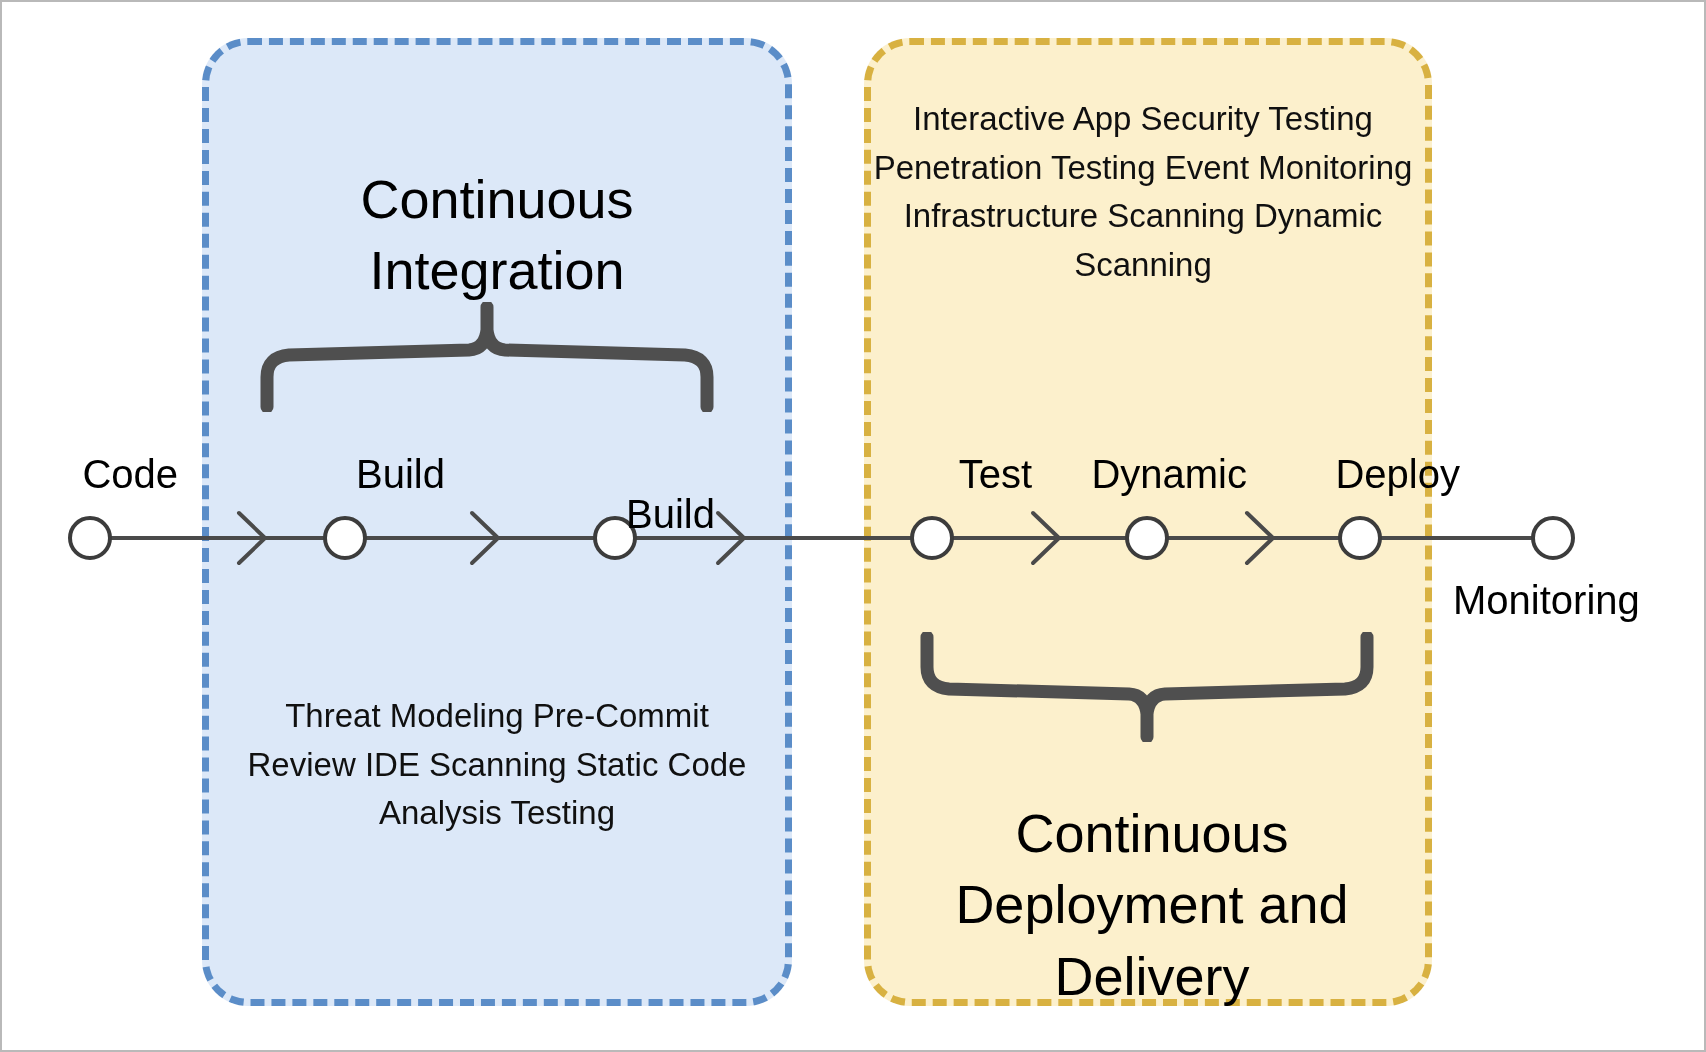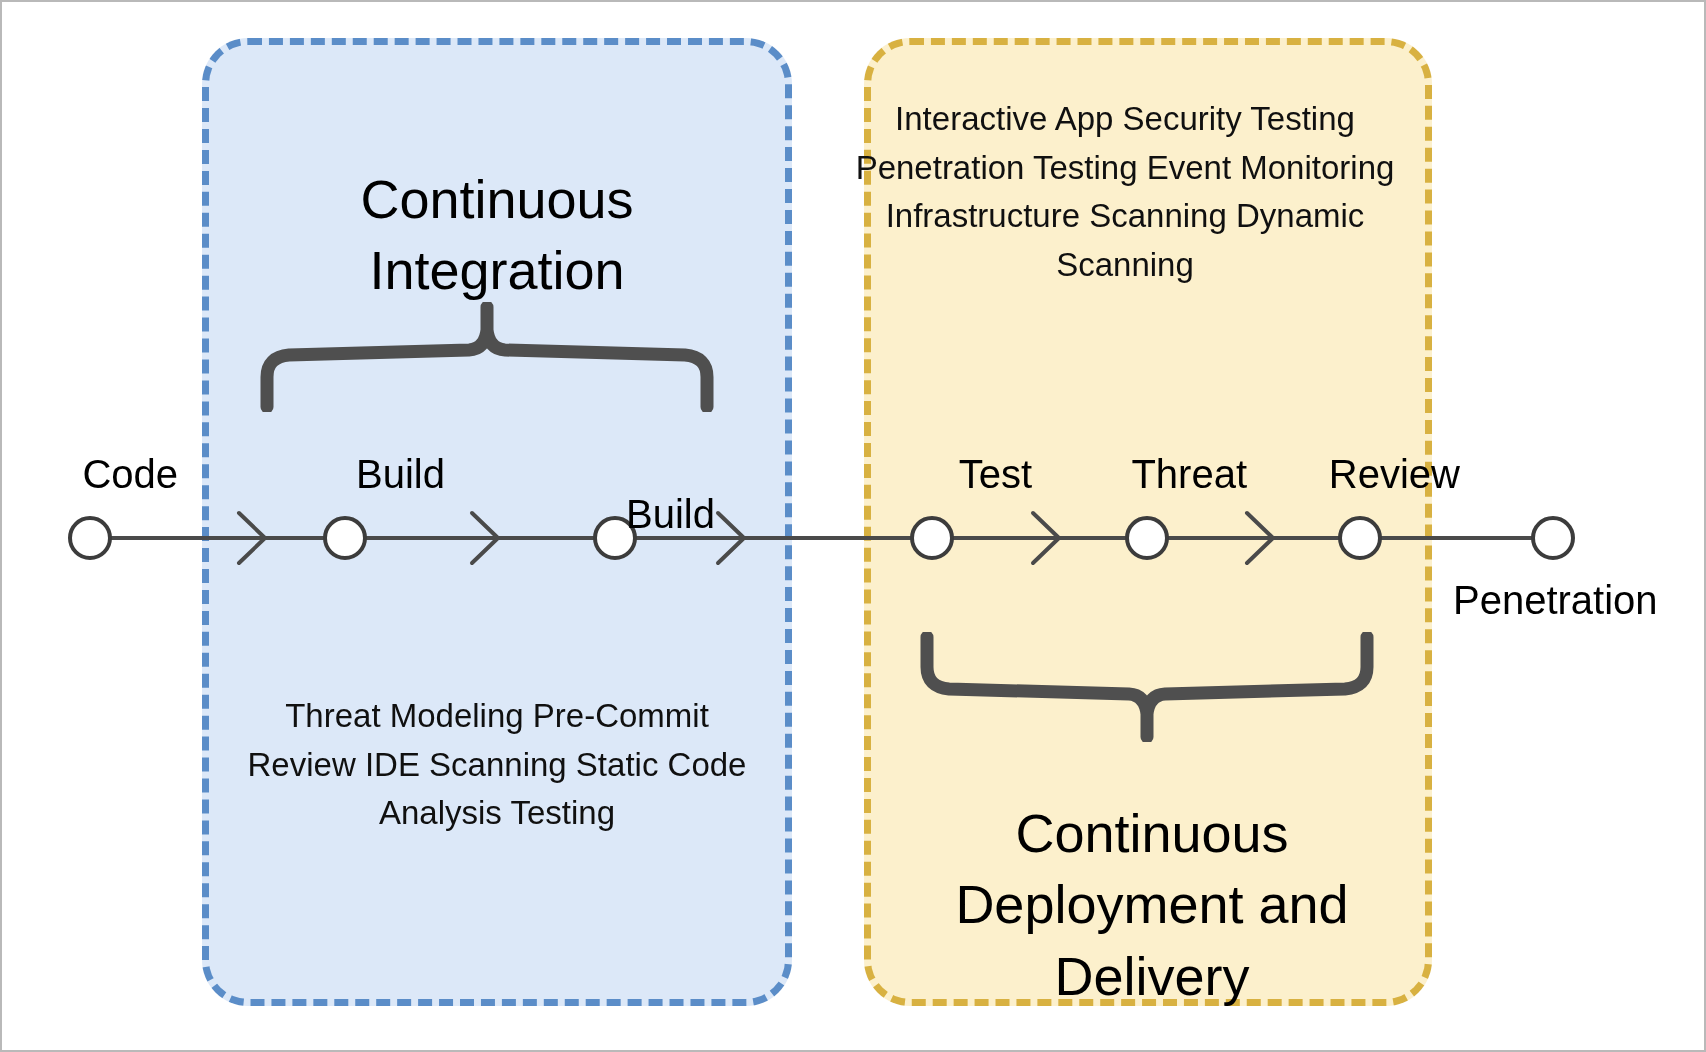--- a/index.html
+++ b/index.html
@@ -67,21 +67,21 @@
     font-size: 33px;
     line-height: 1.47;
     font-weight: 400;
   }
   #ci-practices {
     left: 230px;
     top: 690px;
     width: 530px;
   }
   #cd-practices {
-    left: 853px;
+    left: 871px;
     top: 93px;
     width: 540px;
     text-align: center;
   }
   #pipeline-svg {
     position: absolute;
     left: 0;
     top: 0;
   }
   .stage-label {
@@ -149,17 +149,17 @@
     <circle cx="930" cy="536" r="20" fill="#ffffff" stroke="#3c3c3c" stroke-width="4"></circle>
     <circle cx="1145" cy="536" r="20" fill="#ffffff" stroke="#3c3c3c" stroke-width="4"></circle>
     <circle cx="1358" cy="536" r="20" fill="#ffffff" stroke="#3c3c3c" stroke-width="4"></circle>
     <circle cx="1551" cy="536" r="20" fill="#ffffff" stroke="#3c3c3c" stroke-width="4"></circle>
   </svg>
 
   <div class="stage-label" style="left:0px; top:452px; width:176px;">Code</div>
   <div class="stage-label" style="left:243px; top:452px; width:200px;">Build</div>
   <div class="stage-label" style="left:513px; top:452px; width:200px;margin-top:40px;">Build</div>
   <div class="stage-label" style="left:830px; top:452px; width:200px;">Test</div>
-  <div class="stage-label" style="left:1045px; top:452px; width:200px;">Threat</div>
-  <div class="stage-label" style="left:1258px; top:452px; width:200px;">Review</div>
-  <div class="stage-label" style="left:1451px; top:578px; width:250px; text-align:left;">Penetration</div>
+  <div class="stage-label" style="left:1045px; top:452px; width:200px;">Dynamic</div>
+  <div class="stage-label" style="left:1258px; top:452px; width:200px;">Deploy</div>
+  <div class="stage-label" style="left:1451px; top:578px; width:250px; text-align:left;">Monitoring</div>
 
 </div>
 
 </body></html>

